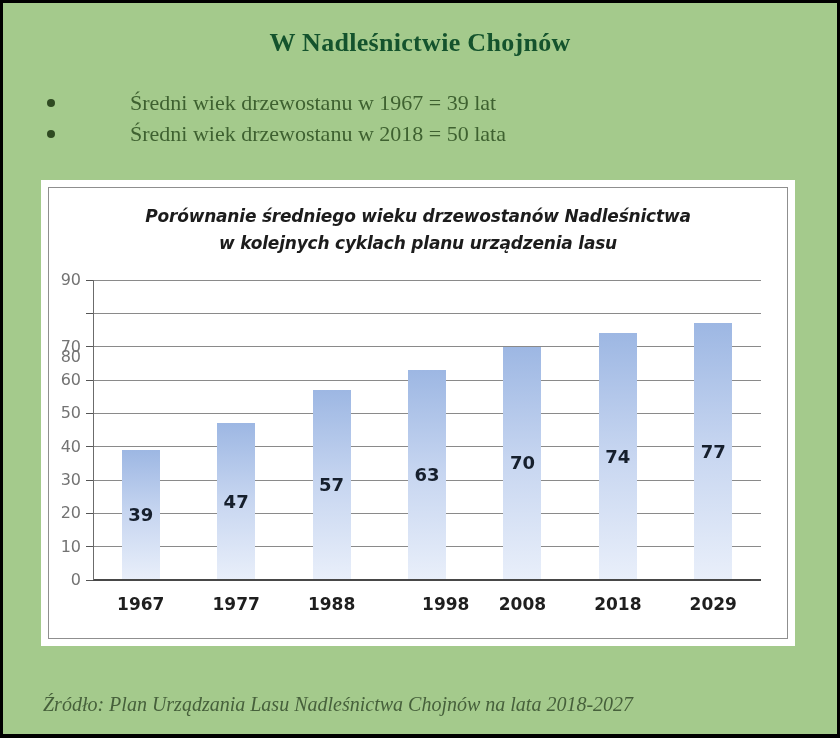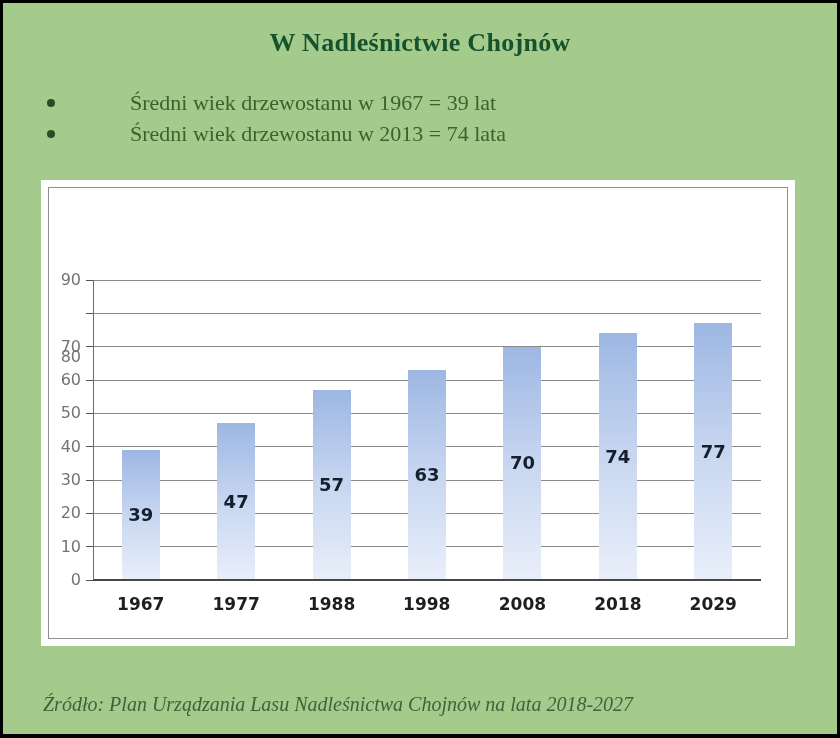--- a/index.html
+++ b/index.html
@@ -74,27 +74,31 @@
 
   <div class="page-title">W Nadleśnictwie Chojnów</div>
 
   <ul class="bullets">
     <li class="bullet-item">
       <span class="bullet-dot"></span>
       <span>Średni wiek drzewostanu w 1967 = 39 lat</span>
     </li>
     <li class="bullet-item">
       <span class="bullet-dot"></span>
-      <span>Średni wiek drzewostanu w 2013 = 74 lata</span>
+      <span>Średni wiek drzewostanu w 2018 = 50 lata</span>
     </li>
   </ul>
 
   <div class="panel">
     <div class="chart-frame">
       <div class="chart-inner">
+        <div class="chart-title">
+          <div>Porównanie średniego wieku drzewostanów Nadleśnictwa</div>
+          <div>w kolejnych cyklach planu urządzenia lasu</div>
+        </div>
         <div></div>
       <div class="ytick" style="left: 37px; width: 7px; top: 391.5px;"></div>
           <div class="ylab" style="left: -2px; top: 383px;">0</div>
           <div class="gridline" style="left: 44px; width: 668px; top: 358.167px;"></div>
           <div class="ytick" style="left: 37px; width: 7px; top: 358.167px;"></div>
           <div class="ylab" style="left: -2px; top: 349.667px;">10</div>
           <div class="gridline" style="left: 44px; width: 668px; top: 324.833px;"></div>
           <div class="ytick" style="left: 37px; width: 7px; top: 324.833px;"></div>
           <div class="ylab" style="left: -2px; top: 316.333px;">20</div>
           <div class="gridline" style="left: 44px; width: 668px; top: 291.5px;"></div>
@@ -122,21 +126,21 @@
           <div class="vlab" style="left: 61.7143px; width: 60px; top: 317px;">39</div>
           <div class="xlab" style="left: 44px; width: 95.4286px; top: 406px;">1967</div>
           <div class="bar" style="left: 168.143px; top: 235.333px; width: 38px; height: 156.667px;"></div>
           <div class="vlab" style="left: 157.143px; width: 60px; top: 303.667px;">47</div>
           <div class="xlab" style="left: 139.429px; width: 95.4286px; top: 406px;">1977</div>
           <div class="bar" style="left: 263.571px; top: 202px; width: 38px; height: 190px;"></div>
           <div class="vlab" style="left: 252.571px; width: 60px; top: 287px;">57</div>
           <div class="xlab" style="left: 234.857px; width: 95.4286px; top: 406px;">1988</div>
           <div class="bar" style="left: 359px; top: 182px; width: 38px; height: 210px;"></div>
           <div class="vlab" style="left: 348px; width: 60px; top: 277px;">63</div>
-          <div class="xlab" style="left: 330px; width: 95.4286px; top: 406px;">1998</div>
+          <div class="xlab" style="left: 349px; width: 95.4286px; top: 406px;">1998</div>
           <div class="bar" style="left: 454.429px; top: 158.667px; width: 38px; height: 233.333px;"></div>
           <div class="vlab" style="left: 443.429px; width: 60px; top: 265.333px;">70</div>
           <div class="xlab" style="left: 425.714px; width: 95.4286px; top: 406px;">2008</div>
           <div class="bar" style="left: 549.857px; top: 145.333px; width: 38px; height: 246.667px;"></div>
           <div class="vlab" style="left: 538.857px; width: 60px; top: 258.667px;">74</div>
           <div class="xlab" style="left: 521.143px; width: 95.4286px; top: 406px;">2018</div>
           <div class="bar" style="left: 645.286px; top: 135.333px; width: 38px; height: 256.667px;"></div>
           <div class="vlab" style="left: 634.286px; width: 60px; top: 253.667px;">77</div>
           <div class="xlab" style="left: 616.571px; width: 95.4286px; top: 406px;">2029</div>
           <div class="axis-x" style="left: 44px; width: 668px; top: 391px;"></div>

